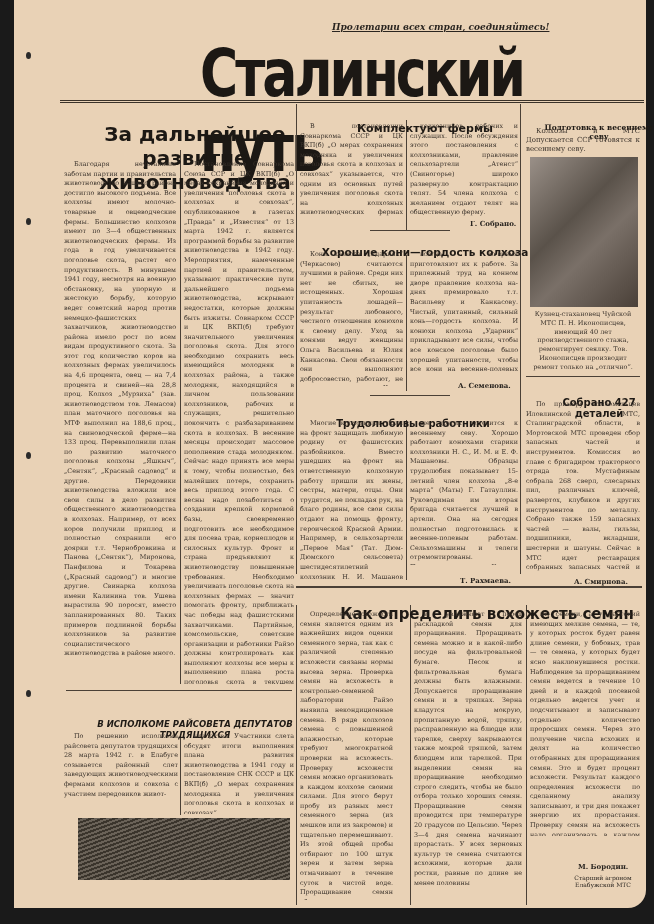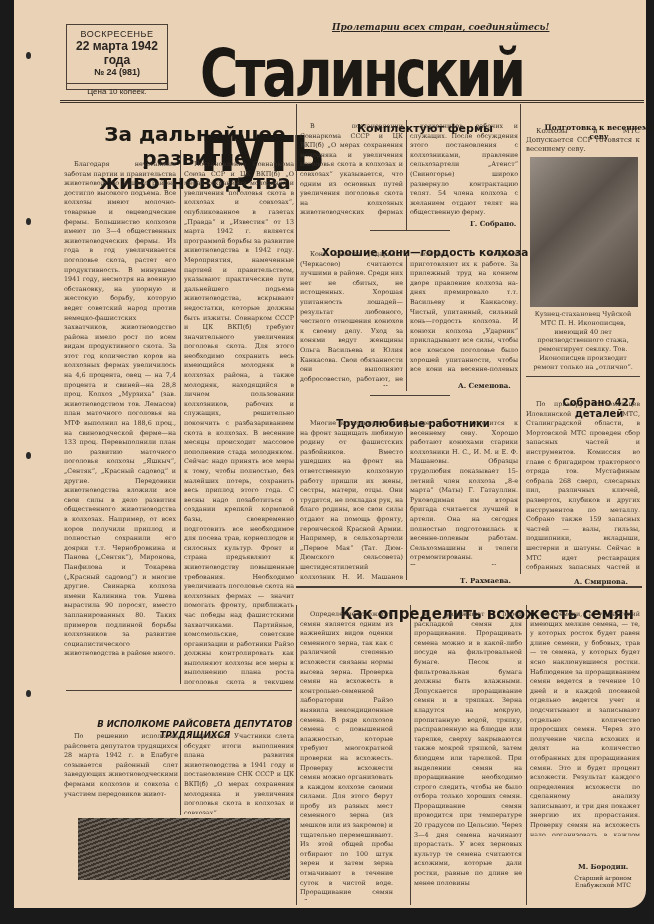--- a/index.html
+++ b/index.html
@@ -31,26 +31,20 @@
 </head>
 <body>
 
 <div class="paper"></div>
 <div class="hole" style="top:52px"></div>
 <div class="hole" style="top:218px"></div>
 <div class="hole" style="top:452px"></div>
 <div class="hole" style="top:690px"></div>
 
 <div class="masthead">
-  <div class="datebox">
-    <div class="dow">ВОСКРЕСЕНЬЕ</div>
-    <div class="date">22 марта 1942 года</div>
-    <div class="num">№ 24 (981)</div>
-    <div class="price">Цена 10 копеек.</div>
-  </div>
   <div class="slogan">Пролетарии всех стран, соединяйтесь!</div>
   <div class="title">Сталинский путь</div>
 </div>
 <div class="rule" style="top:100px"></div>
 
 <div class="vline" style="left:296px;top:104px;height:470px"></div>
 <div class="vline" style="left:520px;top:104px;height:470px"></div>
 <div class="vline" style="left:180px;top:150px;height:534px"></div>
 <div class="vline" style="left:406px;top:120px;height:110px"></div>
 <div class="vline" style="left:406px;top:255px;height:136px"></div>

